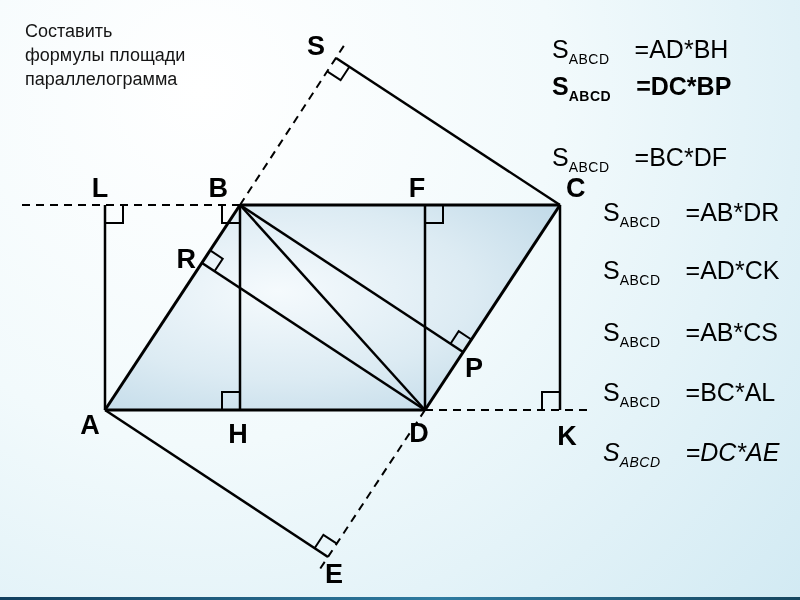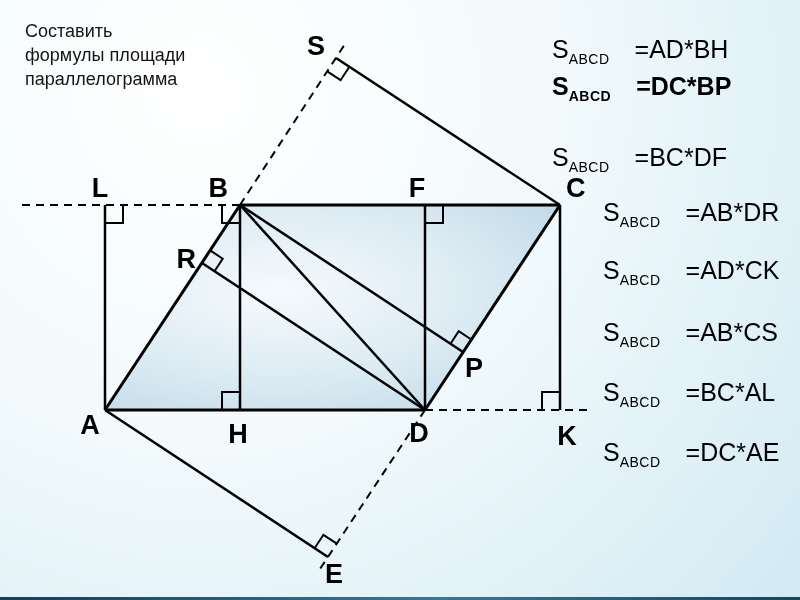--- a/index.html
+++ b/index.html
@@ -101,18 +101,18 @@
   </div>
   <div class="formula" style="left:603px; top:256px;">
     <span>S</span><sub>ABCD</sub><span class="fexpr">=AD*CK</span>
   </div>
   <div class="formula" style="left:603px; top:318px;">
     <span>S</span><sub>ABCD</sub><span class="fexpr">=AB*CS</span>
   </div>
   <div class="formula" style="left:603px; top:378px;">
     <span>S</span><sub>ABCD</sub><span class="fexpr">=BC*AL</span>
   </div>
-  <div class="formula" style="left:603px; top:438px;">
+  <div class="formula" style="left:603px; top:438px;font-style:italic;">
     <span>S</span><sub>ABCD</sub><span class="fexpr">=DC*AE</span>
   </div>
 
   <div class="bottom-bar"></div>
 </div>
 
 </body></html>

